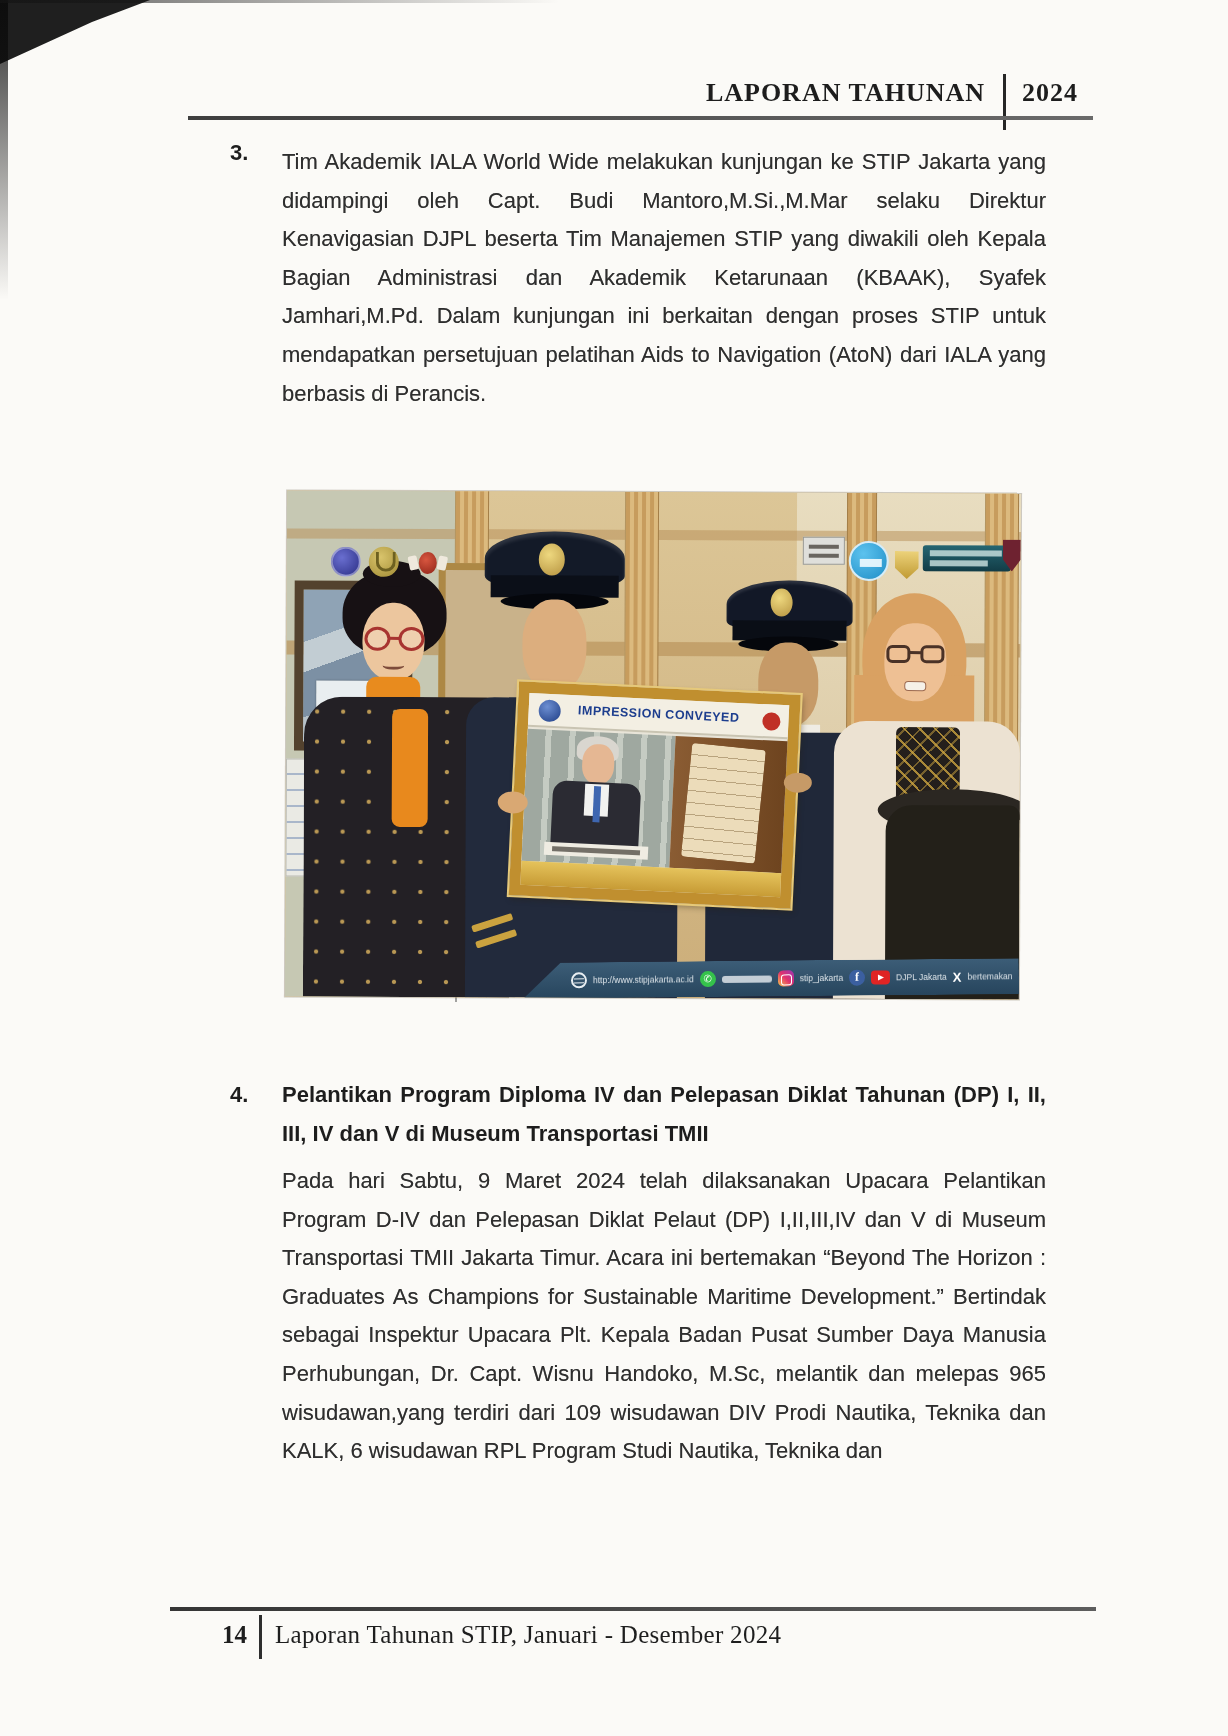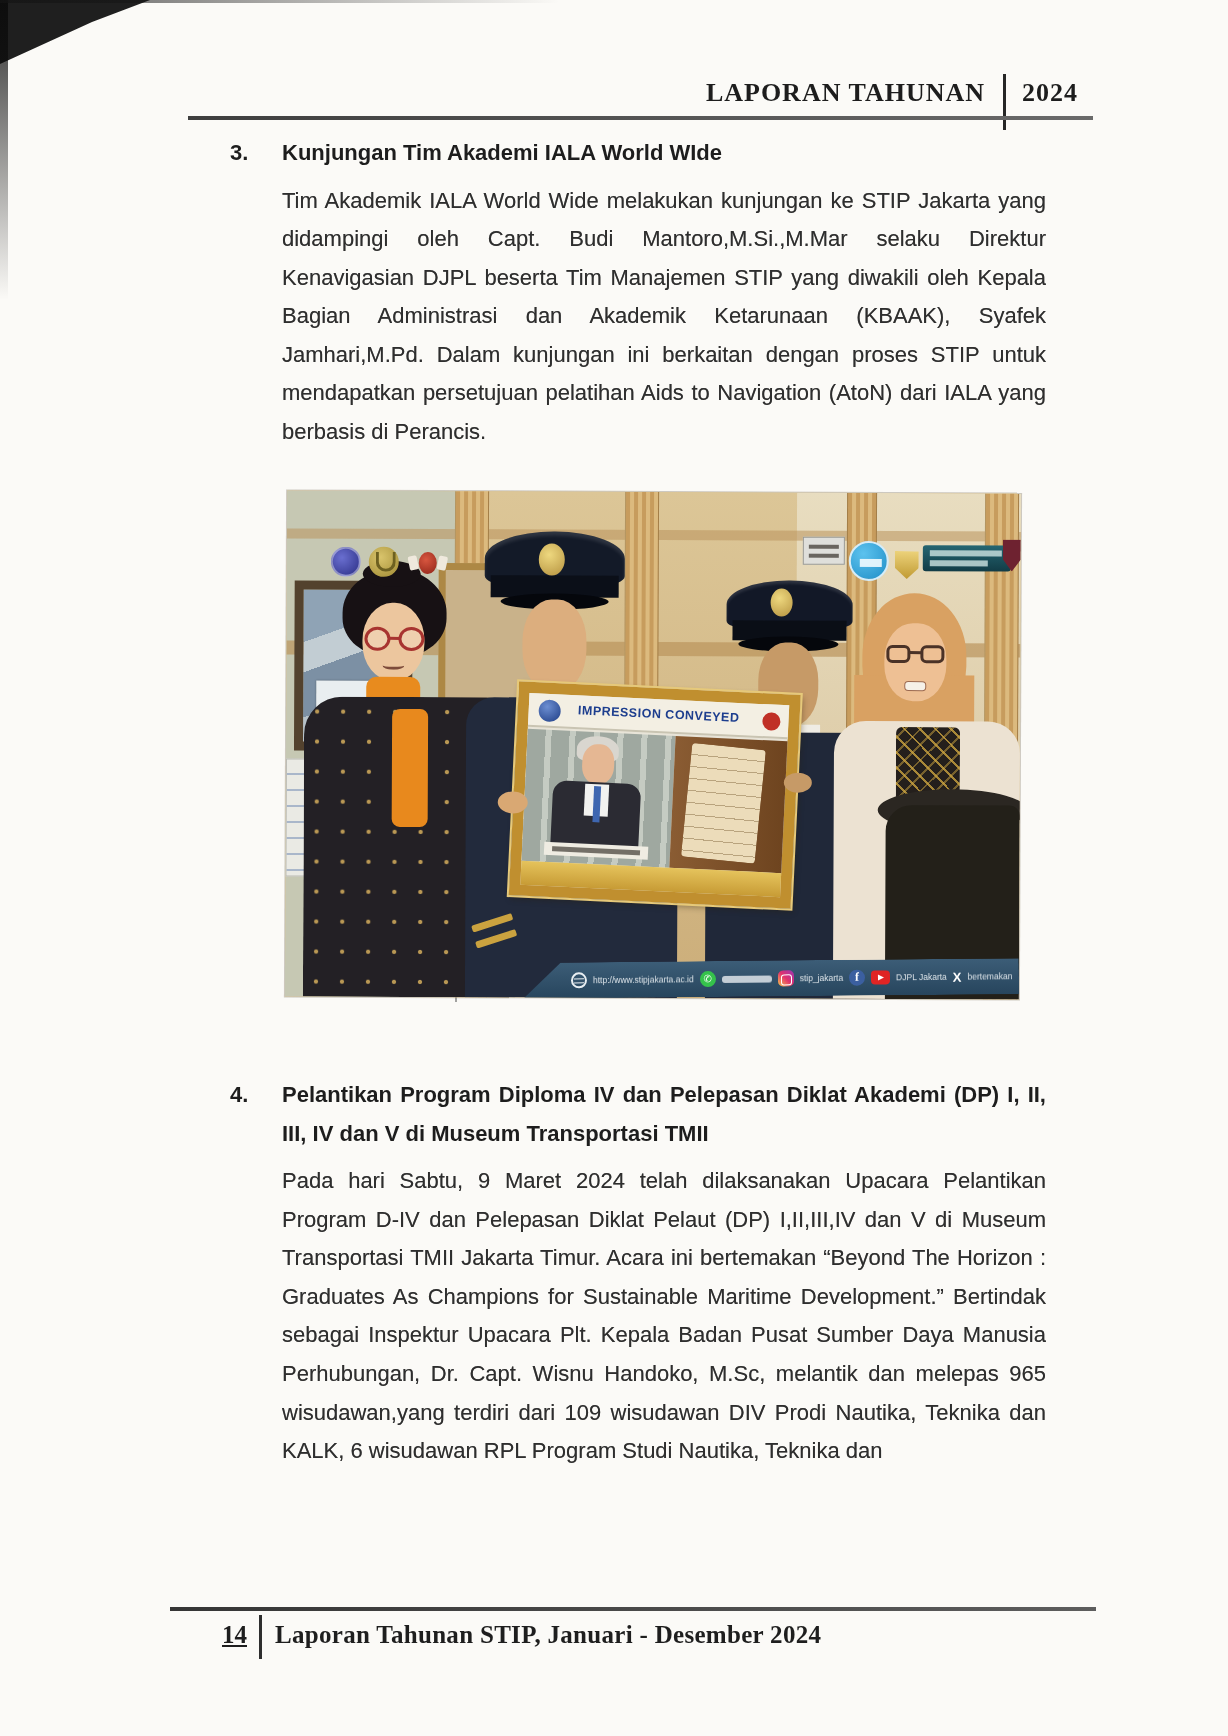--- a/index.html
+++ b/index.html
@@ -250,40 +250,39 @@
 
   
   .fig-caption { position:absolute; left:286px; top:1010px; width:734px; text-align:center;
     font-size:22px; color:#2c2c2c; text-shadow:0 0 .4px rgba(40,40,40,.5); }
 
   
   .footer-rule { position:absolute; left:170px; top:1607px; width:926px; height:4px;
     background:linear-gradient(90deg,#353535,#5d5d5d); }
   .doc-footer { position:absolute; left:222px; top:1615px; display:flex; align-items:flex-start;
     font-family:"Liberation Serif", serif; font-size:25px; color:#1e1e1e; }
-  .doc-footer .ftr-num { font-weight:600; padding-top:6px;text-decoration:underline; }
+  .doc-footer .ftr-num { font-weight:600; padding-top:6px; }
   .doc-footer .ftr-divider { width:3px; height:44px; background:#2e2e2e; margin:0 13px 0 12px; }
-  .doc-footer .ftr-text { padding-top:6px; letter-spacing:.3px;font-weight:bold; }
+  .doc-footer .ftr-text { padding-top:6px; letter-spacing:.3px; }
 </style>
 </head>
 <body>
 
 <div class="page">
 
   <div class="artifact-corner"></div>
   <div class="artifact-left-edge"></div>
   <div class="artifact-top-edge"></div>
   <div class="artifact-crease"></div>
 
   <div class="doc-header"><span>LAPORAN TAHUNAN</span><span class="hdr-divider"></span><span>2024</span></div>
   <div class="header-rule"></div>
 
   <div class="section" id="section-3">
     <div class="sec-num">3.</div>
-    <div class="sec-heading">Kunjungan Tim Akademi IALA World WIde</div>
     <div class="sec-body">Tim Akademik IALA World Wide melakukan kunjungan ke STIP Jakarta yang didampingi oleh Capt. Budi Mantoro,M.Si.,M.Mar selaku Direktur Kenavigasian DJPL beserta Tim Manajemen STIP yang diwakili oleh Kepala Bagian Administrasi dan Akademik Ketarunaan (KBAAK), Syafek Jamhari,M.Pd. Dalam kunjungan ini berkaitan dengan proses STIP untuk mendapatkan persetujuan pelatihan Aids to Navigation (AtoN) dari IALA yang berbasis di Perancis.</div>
   </div>
 
   <div class="photo">
     <div class="wall-left"></div>
     <div class="wall-mid"></div>
     <div class="wall-right"></div>
     <div class="rail-top"></div>
     <div class="rail-mid"></div>
     <div class="pilaster p1"></div>
@@ -398,21 +397,21 @@
       <div class="sb-yt"></div>
       <div class="sb-text">DJPL Jakarta</div>
       <div class="sb-x">X</div>
       <div class="sb-text">bertemakan</div>
     </div>
   </div>
 
 
   <div class="section" id="section-4">
     <div class="sec-num">4.</div>
-    <div class="sec-heading">Pelantikan Program Diploma IV dan Pelepasan Diklat Akademi (DP) I, II, III, IV dan V di Museum Transportasi TMII</div>
+    <div class="sec-heading">Pelantikan Program Diploma IV dan Pelepasan Diklat Tahunan (DP) I, II, III, IV dan V di Museum Transportasi TMII</div>
     <div class="sec-body">Pada hari Sabtu, 9 Maret 2024 telah dilaksanakan Upacara Pelantikan Program D-IV dan Pelepasan Diklat Pelaut (DP) I,II,III,IV dan V di Museum Transportasi TMII Jakarta Timur. Acara ini bertemakan “Beyond The Horizon : Graduates As Champions for Sustainable Maritime Development.” Bertindak sebagai Inspektur Upacara Plt. Kepala Badan Pusat Sumber Daya Manusia Perhubungan, Dr. Capt. Wisnu Handoko, M.Sc, melantik dan melepas 965 wisudawan,yang terdiri dari 109 wisudawan DIV Prodi Nautika, Teknika dan KALK, 6 wisudawan RPL Program Studi Nautika, Teknika dan</div>
   </div>
 
   <div class="footer-rule"></div>
   <div class="doc-footer">
     <span class="ftr-num">14</span>
     <span class="ftr-divider"></span>
     <span class="ftr-text">Laporan Tahunan STIP, Januari - Desember 2024</span>
   </div>
 

